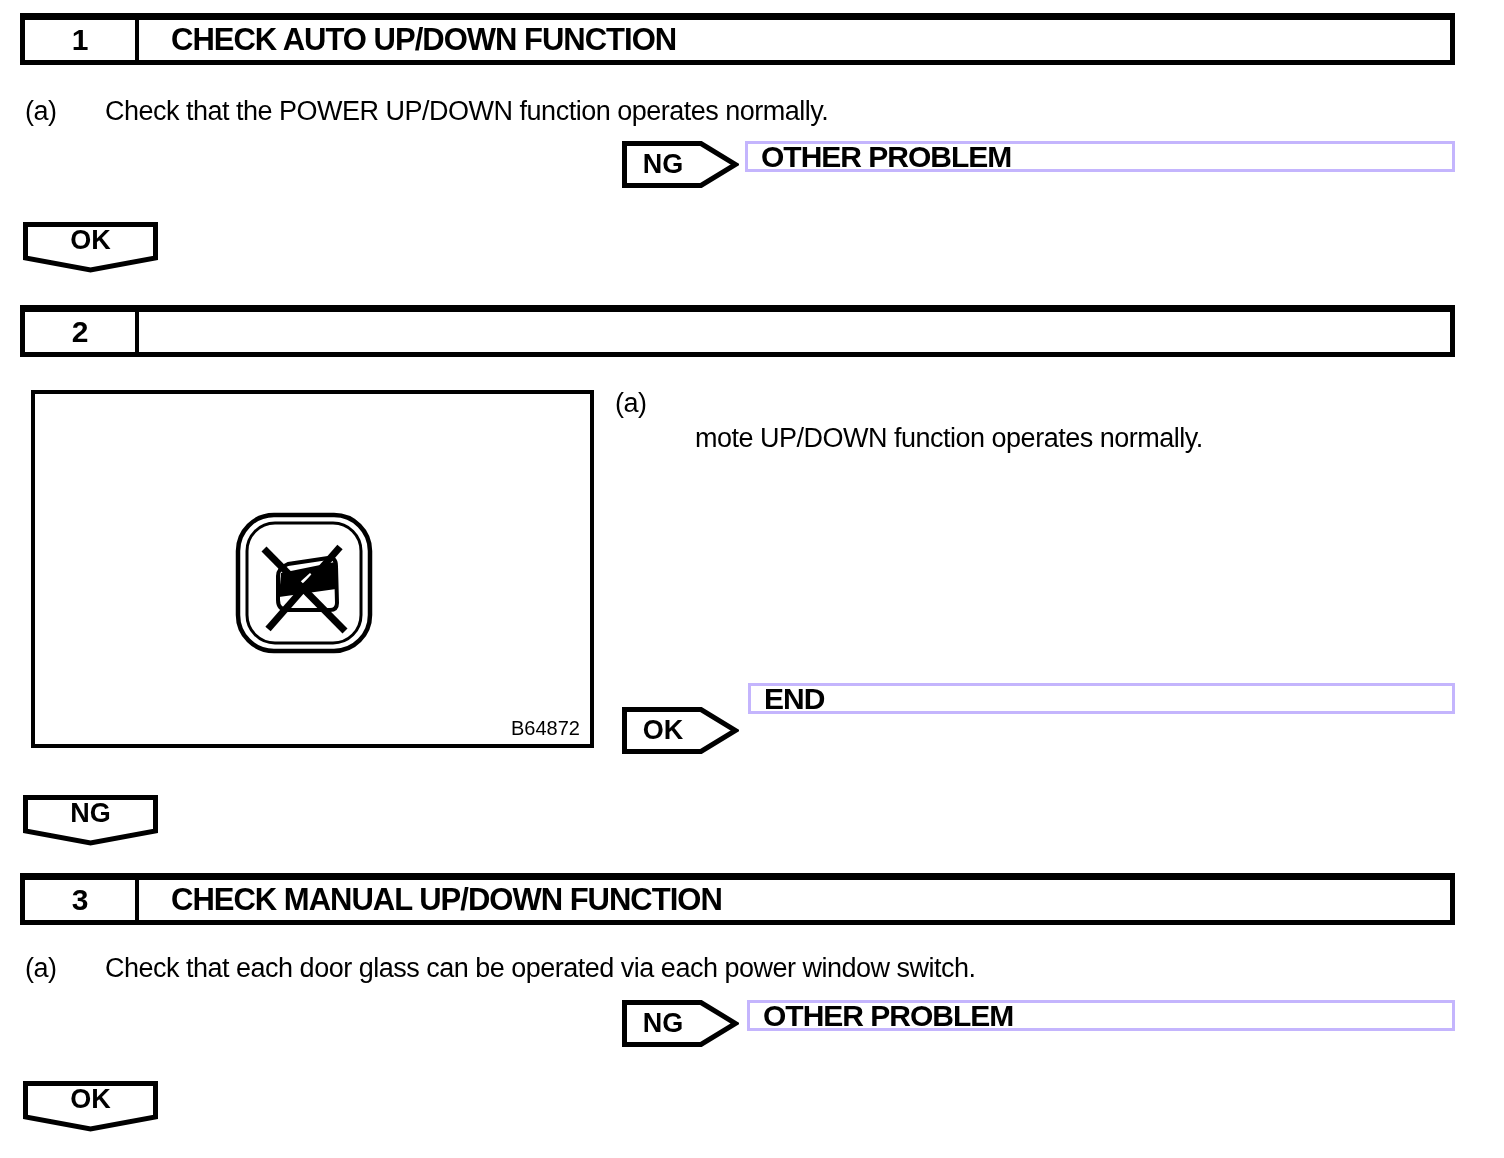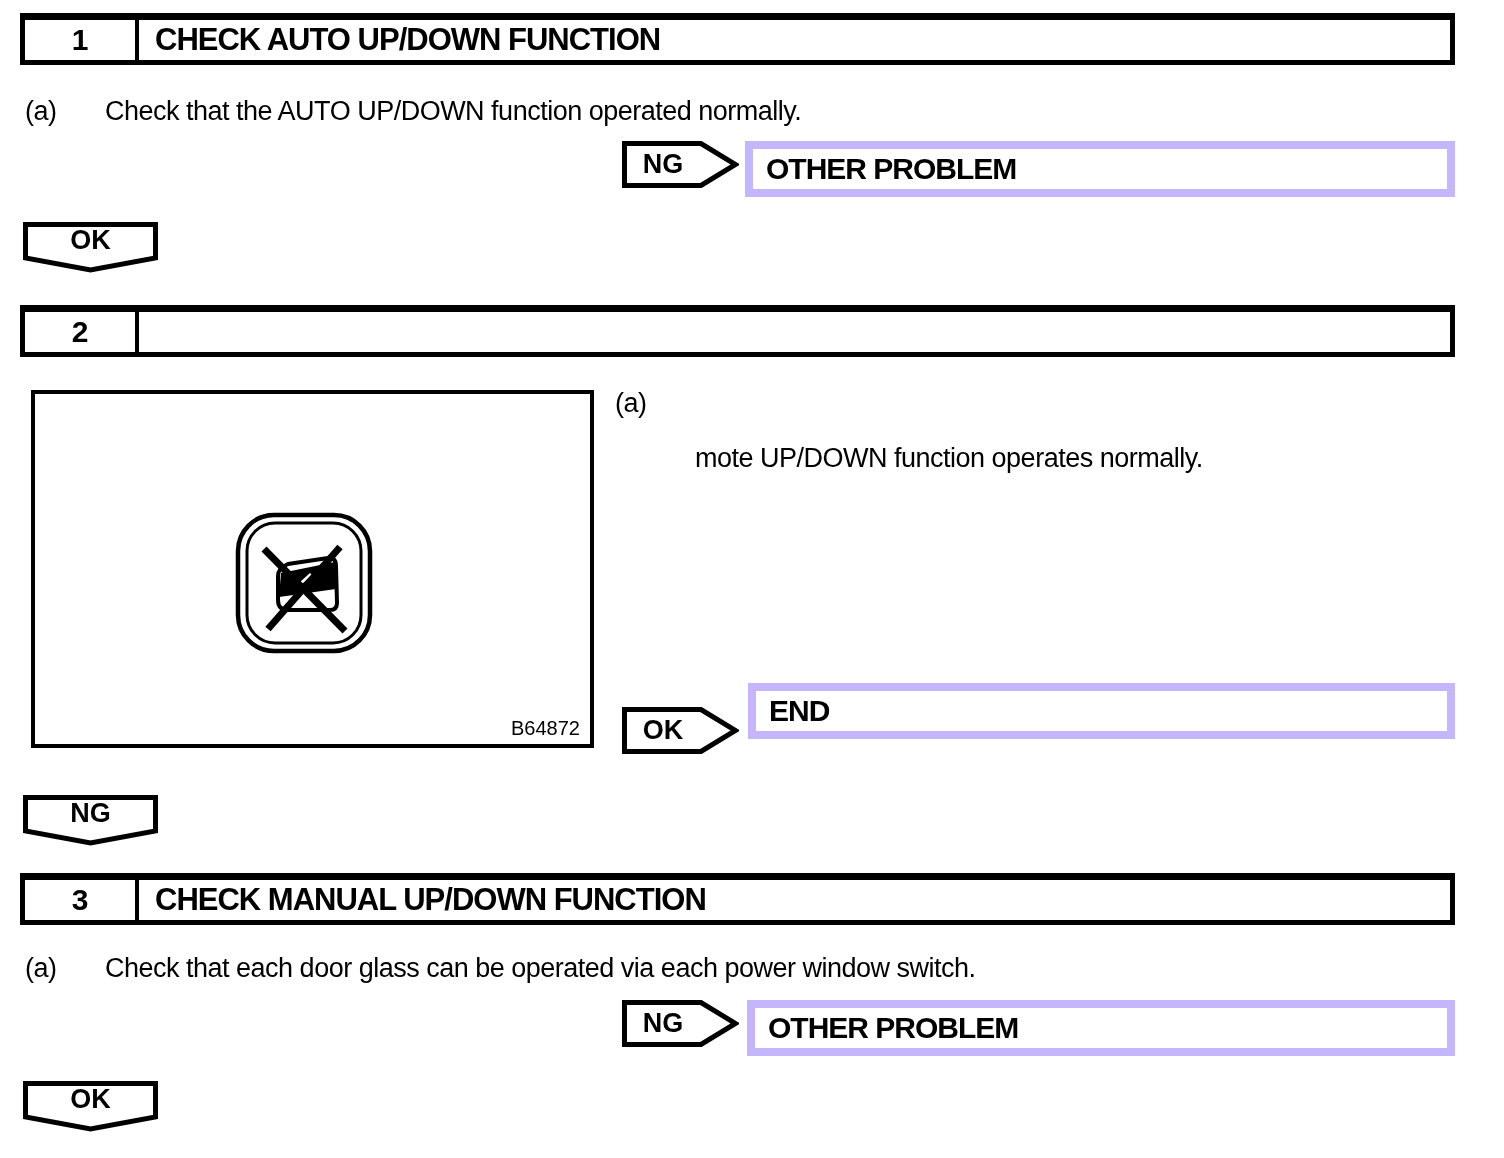--- a/index.html
+++ b/index.html
@@ -15,21 +15,21 @@
     position:absolute; left:20px; width:1435px; height:52px;
     border:solid #000; border-width:7px 5px 5px 5px;
     box-sizing:border-box; display:flex; background:#fff;
   }
   .step-num {
     width:110px; border-right:4px solid #000;
     display:flex; align-items:center; justify-content:center;
     font-weight:bold; font-size:30px;
   }
   .step-title {
-    flex:1; display:flex; align-items:center; padding-left:16px;
+    flex:1; display:flex; align-items:center; padding-left:32px;
     font-weight:bold; font-size:31px; letter-spacing:-1px; white-space:nowrap;
   }
 
   
   .para { position:absolute; display:flex; font-size:27px; letter-spacing:-0.5px; }
   .para .item-label { width:80px; flex:0 0 80px; }
   .para .item-text { white-space:nowrap; }
   .para2 { position:absolute; font-size:27px; letter-spacing:-0.5px; }
   .para2 .line { line-height:38px; white-space:nowrap; }
 
@@ -37,21 +37,21 @@
   .tag { position:absolute; width:117px; height:47px; }
   .tag svg { position:absolute; left:0; top:0; }
   .tag-label {
     position:absolute; left:0; top:0; width:82px; height:47px;
     display:flex; align-items:center; justify-content:center;
     font-weight:bold; font-size:27px;
   }
 
   
   .result-box {
-    position:absolute; height:56px; border:8px solid #c4b5fd;
+    position:absolute; height:31px; border:3px solid #c4b5fd;
     box-sizing:border-box; background:#fff;
     display:flex; align-items:center; padding-left:13px;
     font-weight:bold; font-size:30px; letter-spacing:-1px; white-space:nowrap;
   }
 
   
   .pent { position:absolute; width:135px; height:51px; }
   .pent svg { position:absolute; left:0; top:0; }
   .pent-label {
     position:absolute; left:0; top:1px; width:135px; height:35px;
@@ -74,21 +74,21 @@
 
 <div class="page">
 
   <div class="step-header" style="top:13px;">
     <div class="step-num">1</div>
     <div class="step-title">CHECK AUTO UP/DOWN FUNCTION</div>
   </div>
 
   <div class="para" style="left:25px; top:96px;">
     <span class="item-label">(a)</span>
-    <span class="item-text">Check that the AUTO UP/DOWN function operated normally.</span>
+    <span class="item-text">Check that the POWER UP/DOWN function operates normally.</span>
   </div>
 
   <div class="tag" style="left:622px; top:141px;">
     <svg width="117" height="47" viewBox="0 0 117 47">
       <polygon points="2.5,2.5 79,2.5 113.5,23.5 79,44.5 2.5,44.5" fill="#fff" stroke="#000" stroke-width="5"></polygon>
     </svg>
     <span class="tag-label">NG</span>
   </div>
   <div class="result-box" style="left:745px; top:141px; width:710px;">OTHER PROBLEM</div>
 
@@ -115,21 +115,21 @@
         <line x1="105" y1="35" x2="33" y2="117" stroke="#000" stroke-width="7"></line>
       </svg>
     </div>
     <span class="figure-code">B64872</span>
   </div>
 
   <div class="para2" style="left:615px; top:388px;">
     <div style="display:flex;">
       <span class="item-label" style="width:80px; flex:0 0 80px;">(a)</span>
     </div>
-    <div style="display:flex;margin-top:20px;">
+    <div style="display:flex;">
       <span style="width:80px; flex:0 0 80px;"></span>
       <span class="line">mote UP/DOWN function operates normally.</span>
     </div>
   </div>
 
   <div class="tag" style="left:622px; top:707px;">
     <svg width="117" height="47" viewBox="0 0 117 47">
       <polygon points="2.5,2.5 79,2.5 113.5,23.5 79,44.5 2.5,44.5" fill="#fff" stroke="#000" stroke-width="5"></polygon>
     </svg>
     <span class="tag-label">OK</span>

